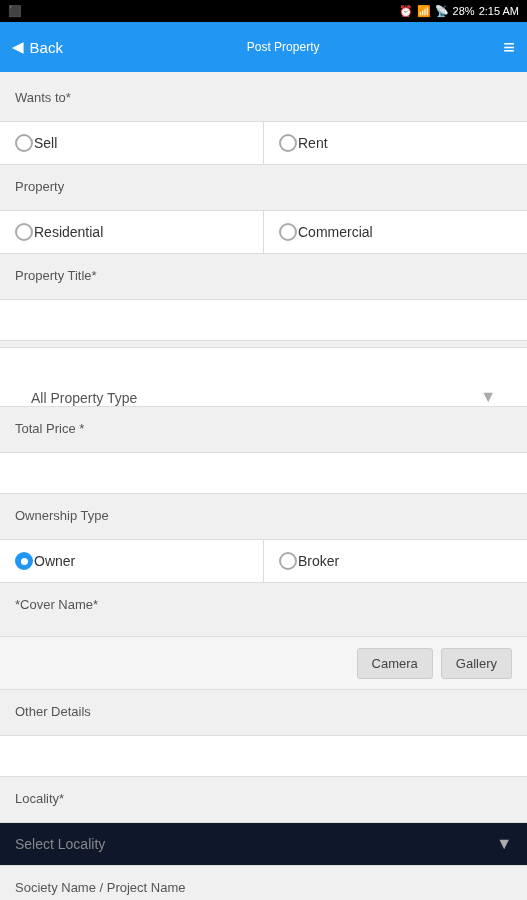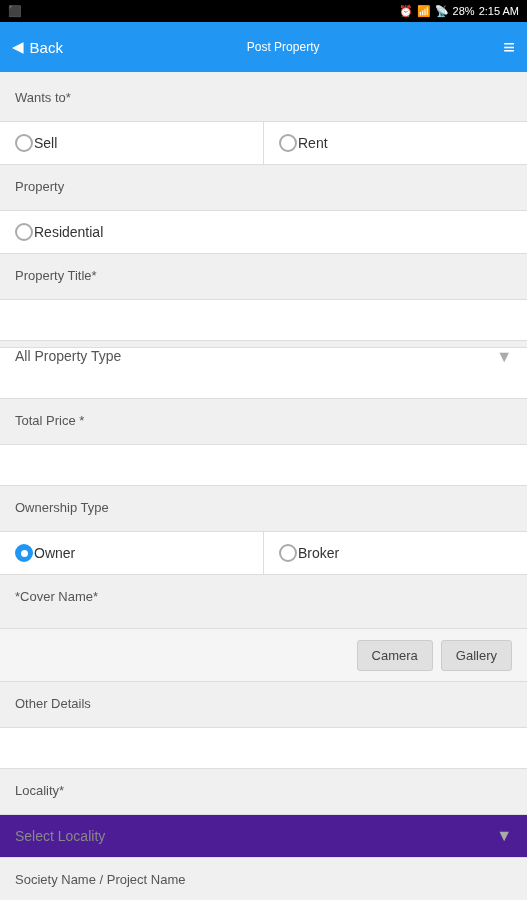--- a/index.html
+++ b/index.html
@@ -127,25 +127,25 @@
       font-size: 14px;
       background: transparent;
       color: #333;
     }
 
     
     .dropdown-wrapper {
       background: #fff;
       border-top: 1px solid #ddd;
       border-bottom: 1px solid #ddd;
-      padding: 0 15px;
-      display: flex;
-      align-items: flex-start;
+      padding: 0 31px;
+      display: flex;
+      align-items: flex-end;
       justify-content: space-between;
-      height: 52px;
+      height: 60px;
       cursor: pointer;
     }
     .dropdown-text {
       font-size: 14px;
       color: #555;
     }
     .dropdown-arrow {
       color: #aaa;
       font-size: 16px;
     }
@@ -171,21 +171,21 @@
       color: #444;
       cursor: pointer;
       border-radius: 3px;
     }
 
     
     .section-gap { height: 6px; }
 
     
     .select-wrapper {
-      background: #4c1d95;
+      background: #0f172a;
       border-top: 1px solid #ddd;
       border-bottom: 1px solid #ddd;
       padding: 0 15px;
       display: flex;
       align-items: center;
       justify-content: space-between;
       height: 44px;
       cursor: pointer;
     }
     .select-text {
@@ -237,20 +237,24 @@
   </div>
 
   <div class="section-gap"></div>
 
   <div class="field-label">Property</div>
   <div class="radio-group">
     <div class="radio-option">
       <div class="radio-circle"></div>
       <span class="radio-label">Residential</span>
     </div>
+    <div class="radio-option">
+      <div class="radio-circle"></div>
+      <span class="radio-label">Commercial</span>
+    </div>
   </div>
 
   <div class="section-gap"></div>
 
   <div class="field-label">Property Title*</div>
   <div class="text-input-wrapper">
     <input type="text" class="text-input" style="">
   </div>
 
   <div class="section-gap"></div>

